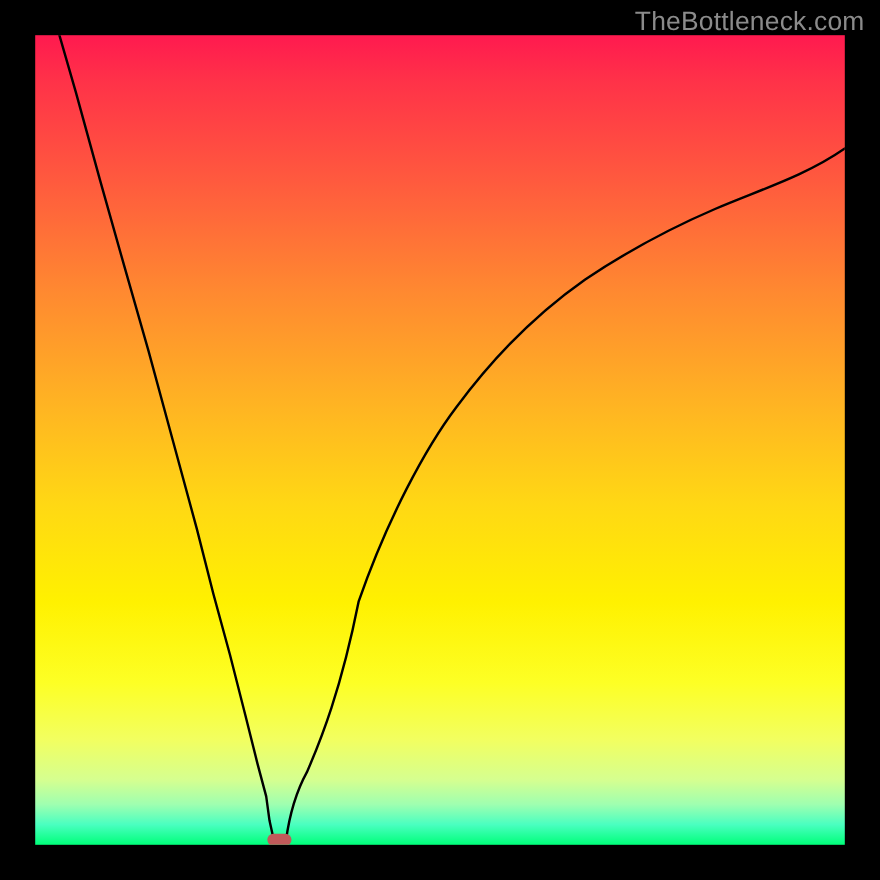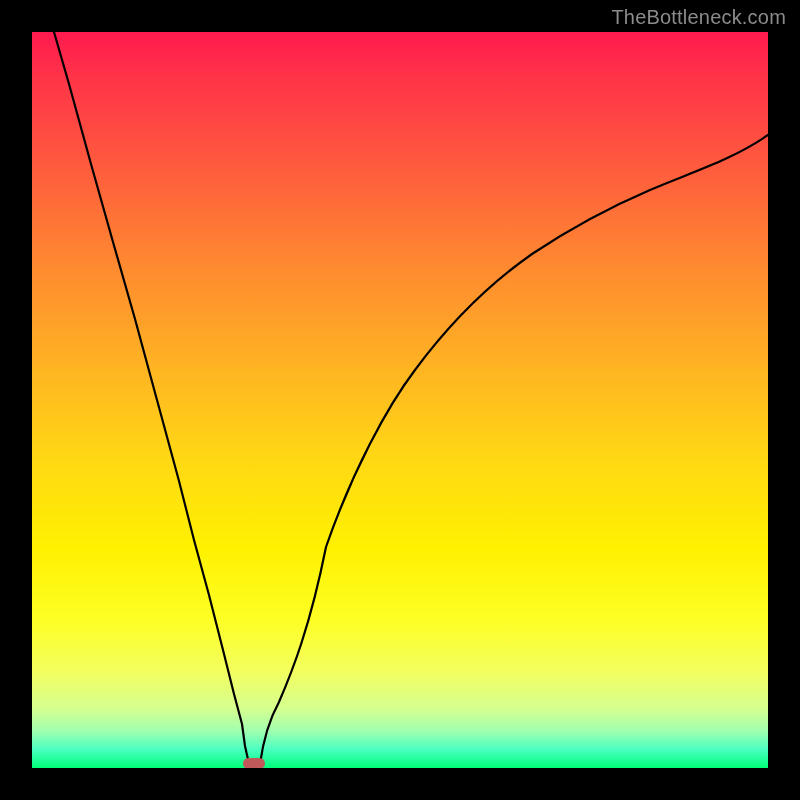--- a/index.html
+++ b/index.html
@@ -39,21 +39,21 @@
       #9fffb0 95%,
       #4affc0 97.5%,
       #00ff7a 100%
     );
   }
   .watermark {
     position: absolute;
     top: 6px;
     right: 14px;
     color: #8b8b8b;
-    font-size: 20px;
+    font-size: 24px;
     letter-spacing: 0.2px;
     user-select: none;
   }
   svg {
     position: absolute;
     left: 0;
     top: 0;
   }
 </style>
 </head>

